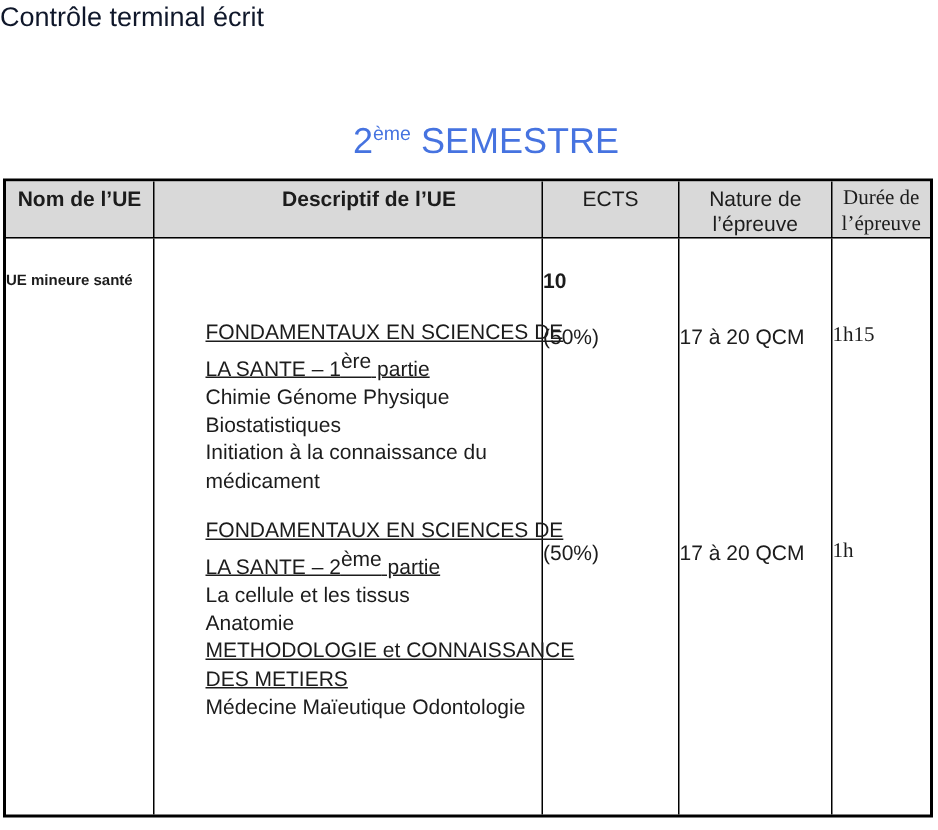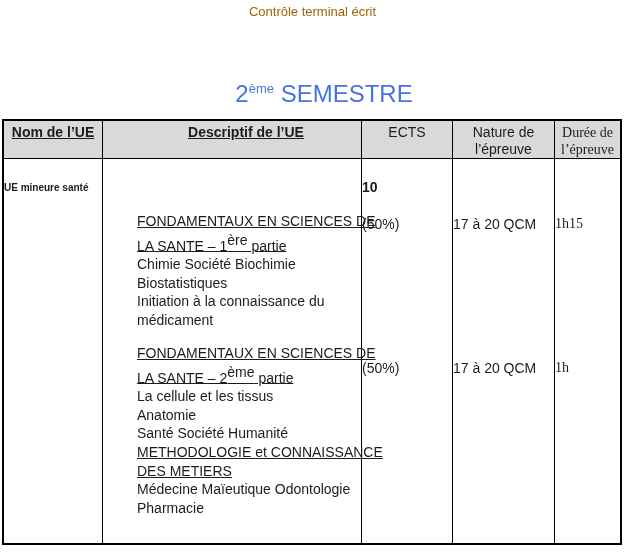--- a/index.html
+++ b/index.html
@@ -6,21 +6,21 @@
   html, body { background: #ffffff; }
   body {
     width: 625px; height: 553px;
     font-family: "Liberation Sans", sans-serif;
     color: #1c1c1c;
   }
   .page { position: relative; width: 625px; height: 553px; background: #ffffff; overflow: hidden; }
 
   .doc-title {
     position: absolute; top: 0; left: 0; right: 0;
-    text-align: center; font-size: 13px; line-height: 23px; color: #a16207;
+    text-align: left; font-size: 18px; line-height: 23px; color: #0f172a;
   }
   .semester {
     position: absolute; top: 74px; left: 0; right: 0;
     text-align: center; font-size: 24px; line-height: 30px; font-weight: 400;
   }
   .semester sup { font-size: 13px; }
 
   .table {
     position: absolute; left: 2px; top: 119px;
     width: 620px; height: 426px;
@@ -37,21 +37,21 @@
 
   .c1 { width: 99px; }
   .c2 { width: 231px; margin-left: 28px; }
   .c3 { width: 91px; }
   .c4 { width: 102px; }
   .c5 { flex: 1; font-family: Liberation Serif, serif; }
   .cell { border-right: 1px solid #000; height: 100%; }
   .cell.c5 { border-right: none; }
 
   .th { text-align: center; padding: 3px 5px 0 5px; }
-  .th.b { font-weight: bold; text-decoration: underline; }
+  .th.b { font-weight: bold; }
 
   .ue {
     font-weight: bold; text-align: left;
     padding-top: 19px; line-height: 19px; font-size: 10px;
   }
   .desc { padding: 53px 4px 0 6px; line-height: 18.7px; }
   .desc .ln { white-space: nowrap; }
   .desc sup { font-size: 14px; }
   .u { text-decoration: underline; }
   .block2 { margin-top: 14px; }
@@ -83,35 +83,33 @@
     </div>
 
     <div class="tbody">
 
       <div class="cell c1 ue">UE mineure santé</div>
 
       <div class="cell c2 desc">
         <div>
           <div class="ln u">FONDAMENTAUX EN SCIENCES DE</div>
           <div class="ln u"><span>LA SANTE – 1</span><sup>ère</sup><span> partie</span></div>
-          <div class="ln">Chimie Société Biochimie</div>
+          <div class="ln">Chimie Génome Physique</div>
           <div class="ln">Biostatistiques</div>
           <div class="ln">Initiation à la connaissance du</div>
           <div class="ln">médicament</div>
         </div>
         <div class="block2">
           <div class="ln u">FONDAMENTAUX EN SCIENCES DE</div>
           <div class="ln u"><span>LA SANTE – 2</span><sup>ème</sup><span> partie</span></div>
           <div class="ln">La cellule et les tissus</div>
           <div class="ln">Anatomie</div>
-          <div class="ln">Santé Société Humanité</div>
           <div class="ln u">METHODOLOGIE et CONNAISSANCE</div>
           <div class="ln u">DES METIERS</div>
           <div class="ln">Médecine Maïeutique Odontologie</div>
-          <div class="ln">Pharmacie</div>
         </div>
       </div>
 
       <div class="cell c3 rel">
         <div class="abs bold t-total">10</div>
         <div class="abs t-row1">(50%)</div>
         <div class="abs t-row2">(50%)</div>
       </div>
 
       <div class="cell c4 rel">

